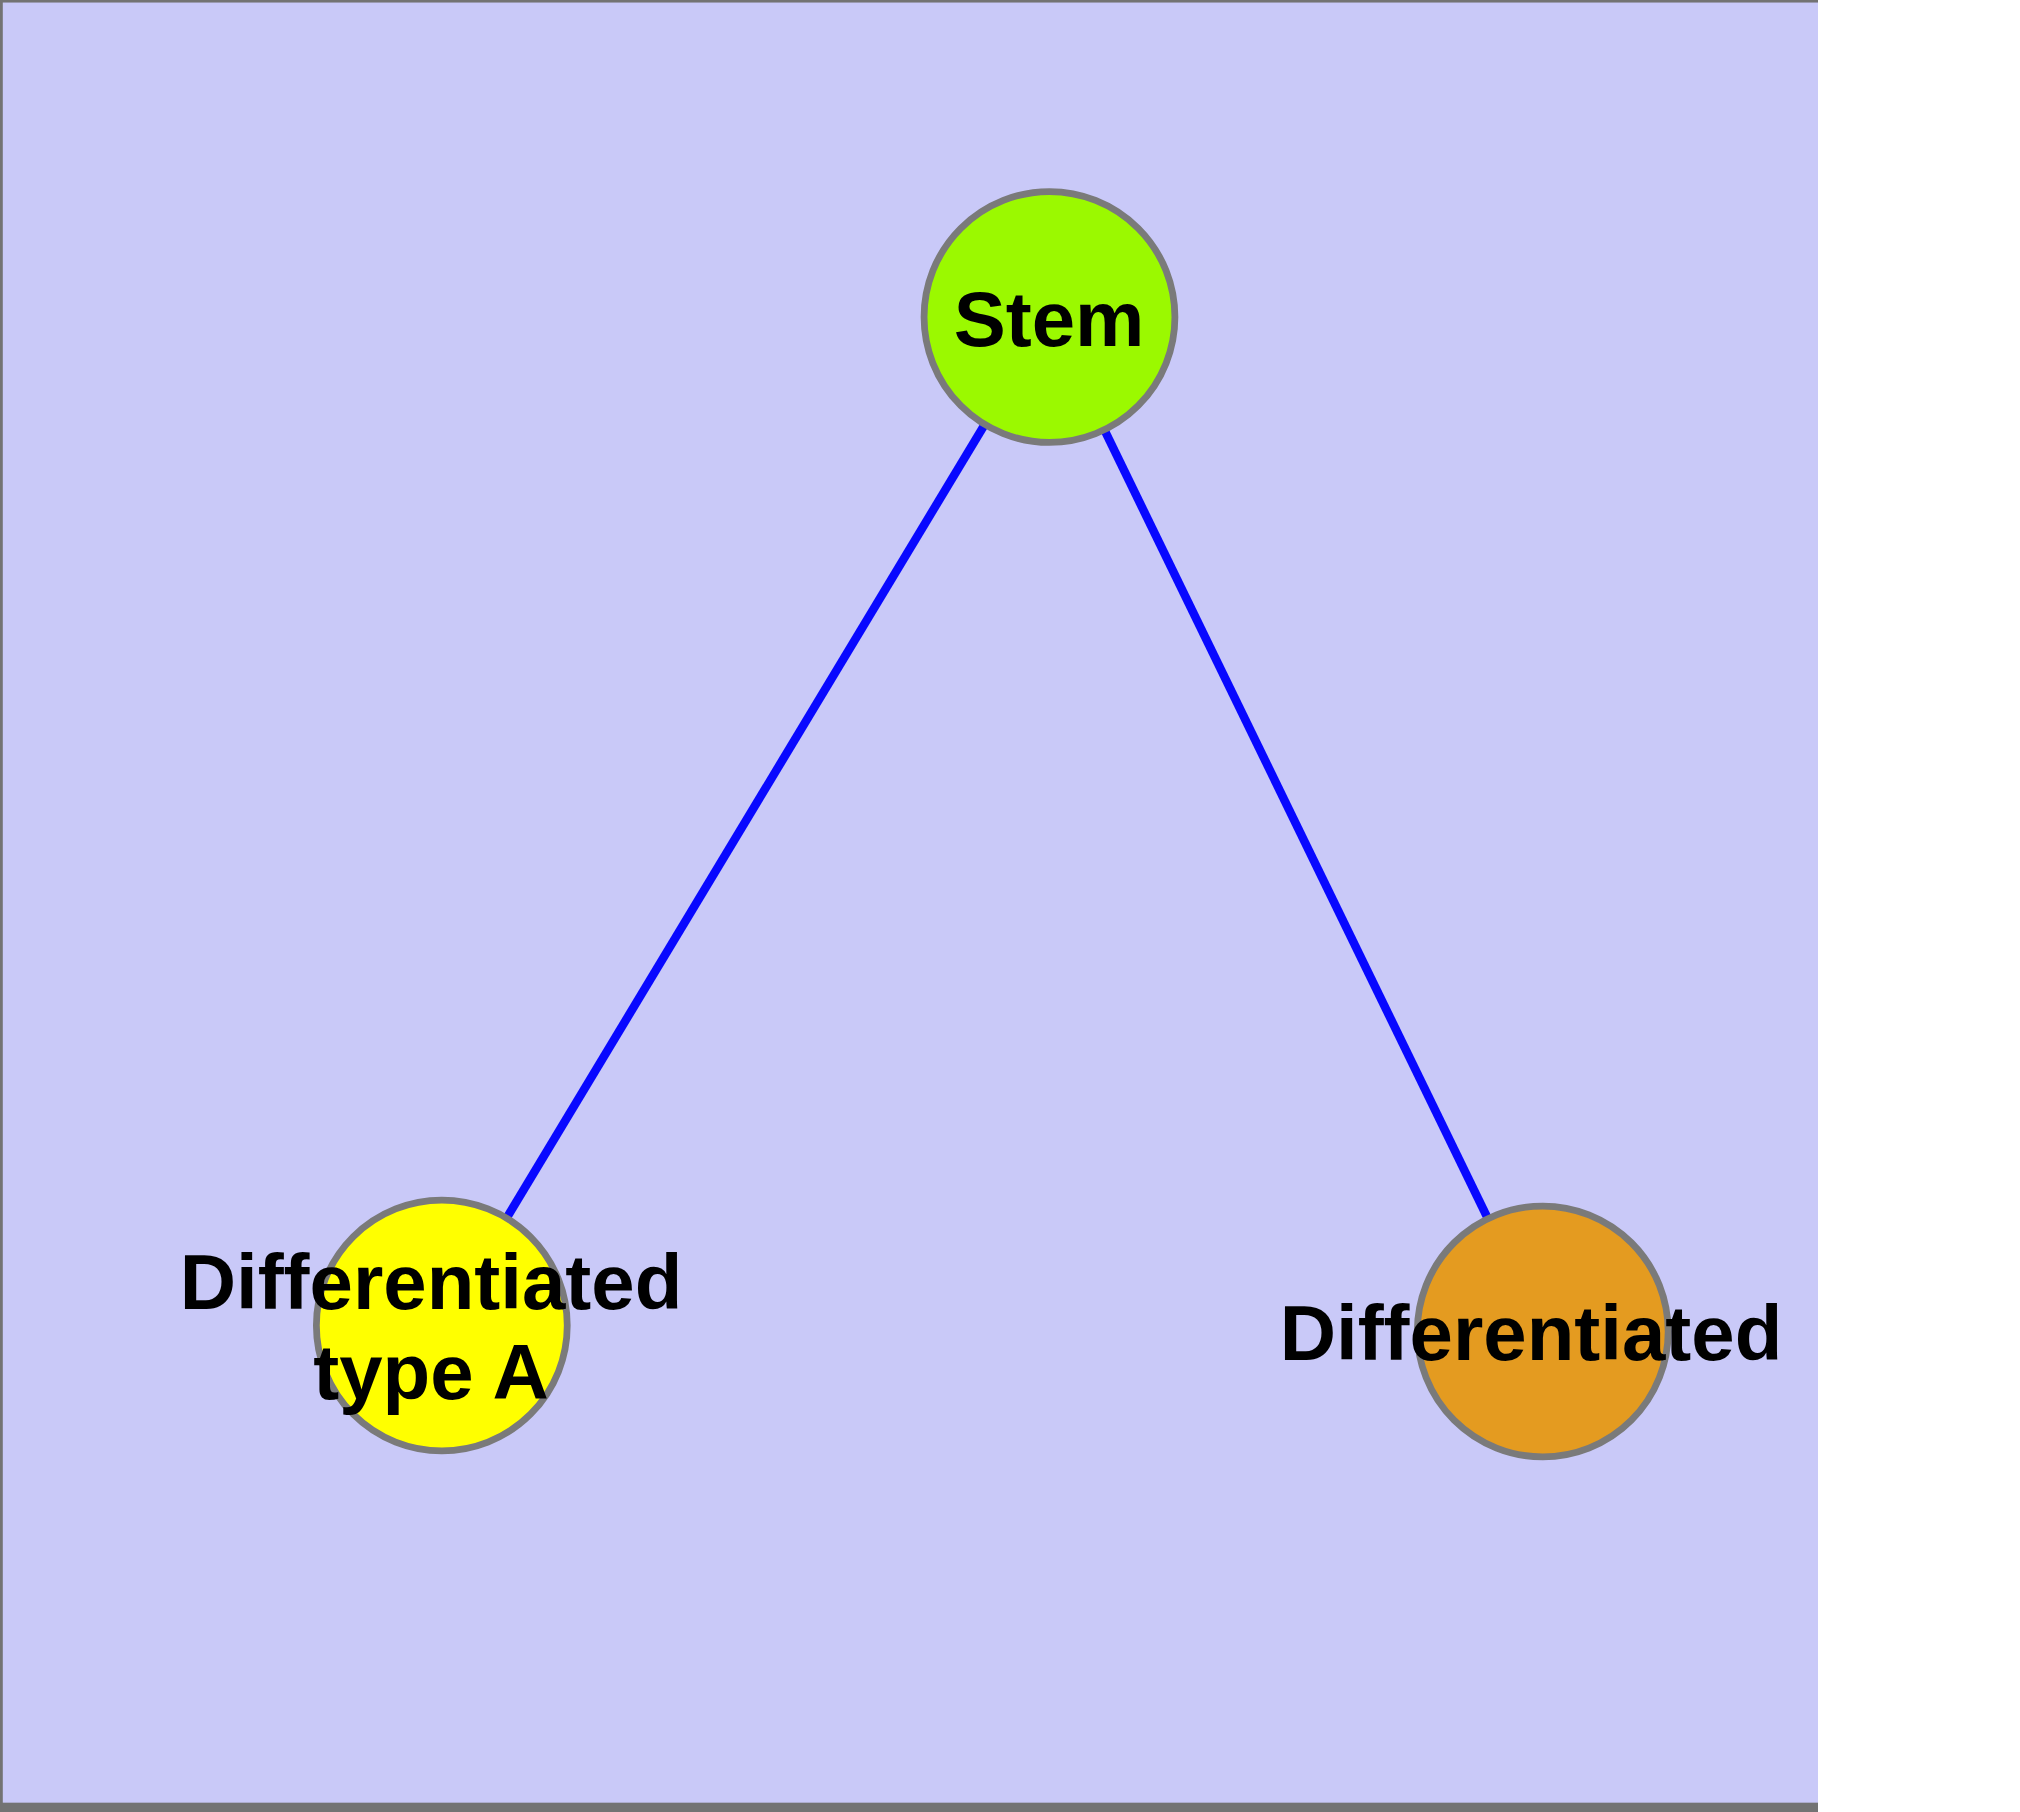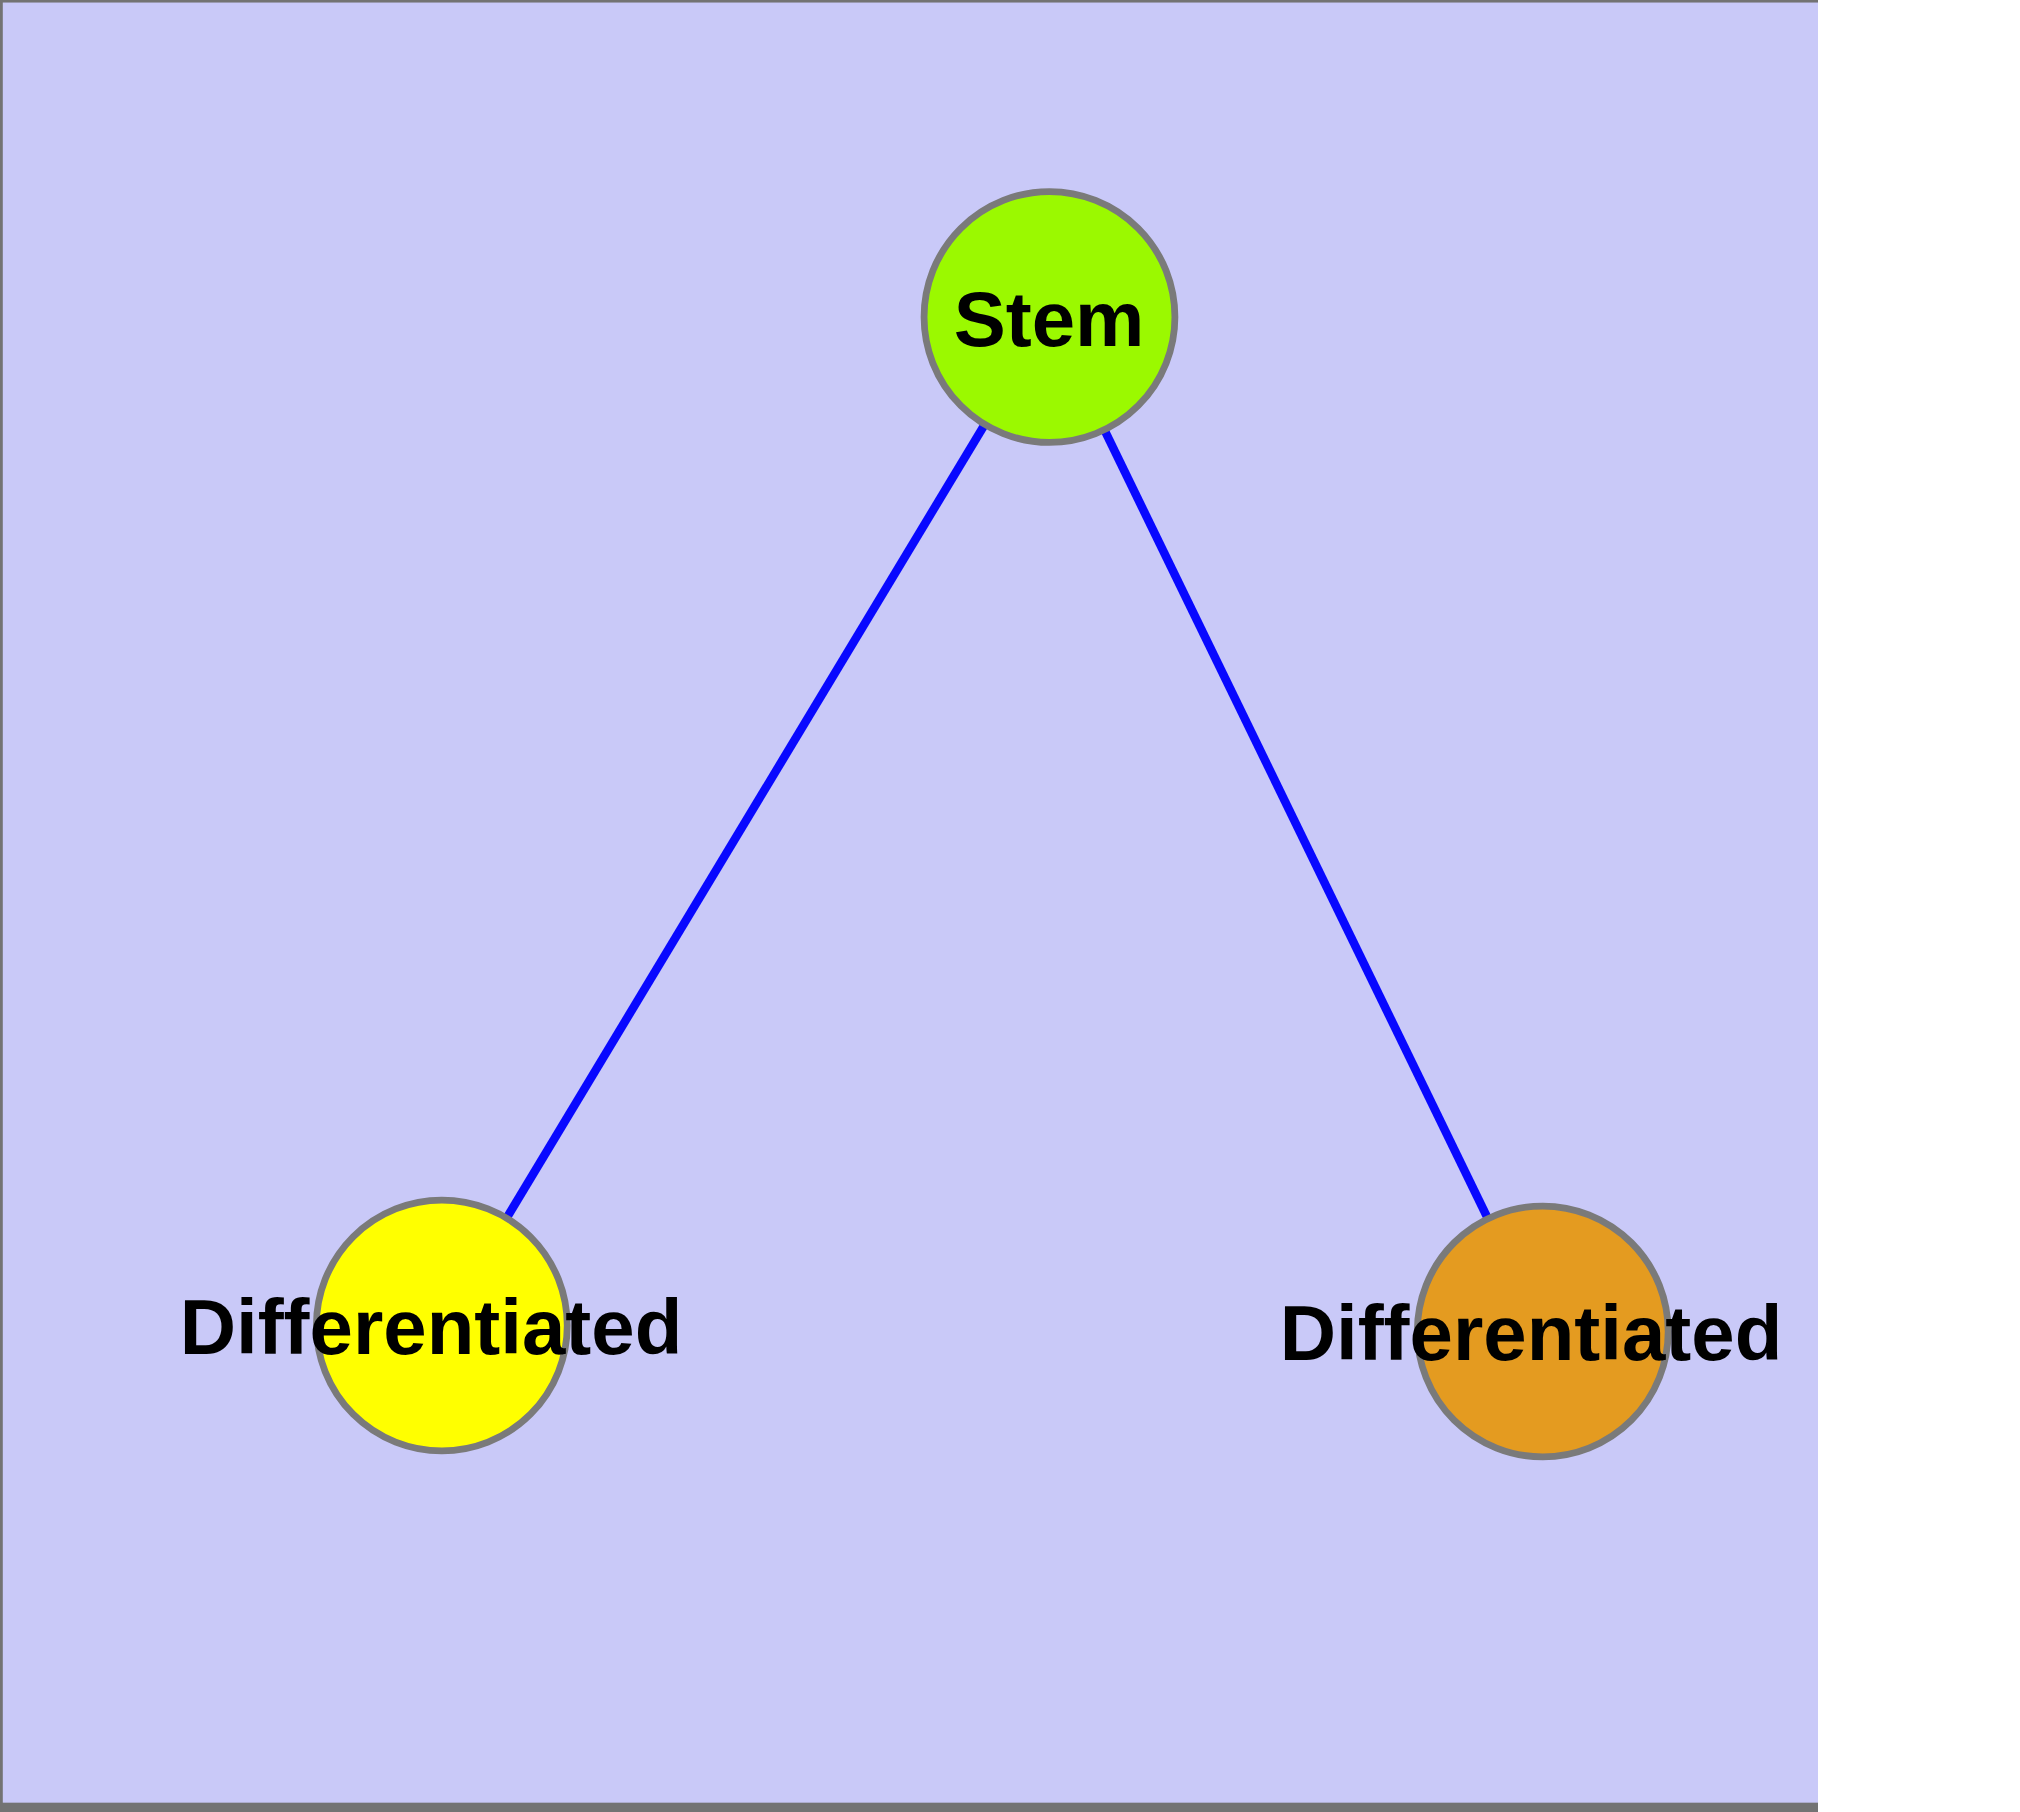--- a/index.html
+++ b/index.html
@@ -52,20 +52,21 @@
     <circle cx="521" cy="1564" r="148" stroke-width="8" fill="#FFFF00" stroke="#7A7A7A"></circle>
     <circle cx="1820" cy="1571" r="148" stroke-width="8" fill="#E49B20" stroke="#7A7A7A"></circle>
   </svg>
 
   <div class="node-label" style="left:1049px; top:319px;">
     <span class="line">Stem</span>
   </div>
 
   <div class="node-label" style="left:431px; top:1327px;">
     <span class="line">Differentiated</span>
+    <span class="line">type A</span>
   </div>
 
   <div class="node-label" style="left:1531px; top:1333px;">
     <span class="line">Differentiated</span>
   </div>
 
 </div>
 
 
 </body></html>

